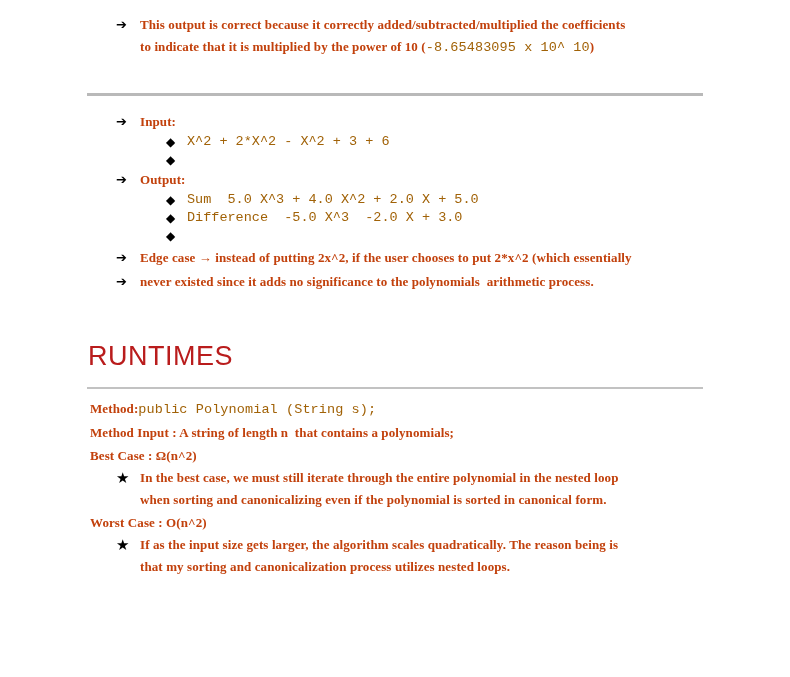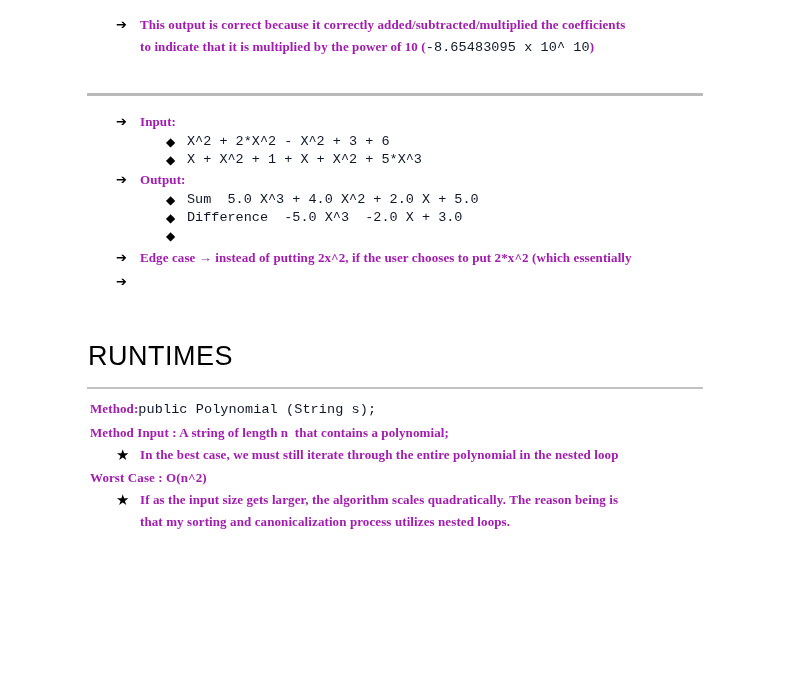--- a/index.html
+++ b/index.html
@@ -22,40 +22,40 @@
 
   
   .body-line{
     font-weight:700;font-size:13px;line-height:22px;color:#060606;
     white-space:pre;letter-spacing:0.1px;
   }
   .mono-line{
     font-family:"Liberation Mono",monospace;font-weight:400;
     font-size:13.5px;line-height:18px;color:#5d5d5d;white-space:pre;
   }
-  .seg-body{font-family:"Liberation Serif",serif;font-weight:700;color:#a21caf;}
+  .seg-body{font-family:"Liberation Serif",serif;font-weight:700;color:#c2410c;}
   .seg-mono{
     font-family:"Liberation Mono",monospace;font-weight:400;
-    font-size:13.5px;color:#0f172a;white-space:pre;
+    font-size:13.5px;color:#a16207;white-space:pre;
   }
 
   
   .plain-line{
     font-weight:700;font-size:13px;line-height:23px;color:#060606;white-space:pre;
     letter-spacing:0.1px;
   }
 
   
   .divider{height:3px;background:#b9b9b9;margin:34px 0 15px -3px;}
   .divider.thin{height:2px;margin:16px 0 8px -3px;background:#c2c2c2;}
 
   
   .section-heading{
     font-family:"Liberation Sans",sans-serif;font-weight:400;
-    font-size:27px;line-height:30px;color:#000000;
+    font-size:27px;line-height:30px;color:#b91c1c;
     margin:48px 0 0 -2px;letter-spacing:0.5px;
   }
 
   .gap2{margin-top:2px;}
 </style>
 </head>
 <body>
 
 <div class="page">
   <div class="content">
@@ -74,23 +74,20 @@
         </div>
       </div>
       <div class="b-row lvl2">
         <span class="glyph">◆</span>
         <div class="txt">
           <div class="mono-line"><span class="seg-mono">X^2 + 2*X^2 - X^2 + 3 + 6</span></div>
         </div>
       </div>
       <div class="b-row lvl2">
         <span class="glyph">◆</span>
-        <div class="txt">
-          <div class="mono-line"><span class="seg-mono">X + X^2 + 1 + X + X^2 + 5*X^3</span></div>
-        </div>
       </div>
       <div class="b-row lvl1">
         <span class="glyph">➔</span>
         <div class="txt">
           <div class="body-line"><span class="seg-body">Output:</span></div>
         </div>
       </div>
       <div class="b-row lvl2">
         <span class="glyph">◆</span>
         <div class="txt">
@@ -108,30 +105,33 @@
       </div>
       <div class="b-row lvl1 gap2">
         <span class="glyph">➔</span>
         <div class="txt">
           <div class="body-line"><span class="seg-body">Edge case → instead of putting 2x^2, if the user chooses to put 2*x^2 (which essentially</span></div>
         </div>
       </div>
       <div class="b-row lvl1 gap2">
         <span class="glyph">➔</span>
         <div class="txt">
+          <div class="body-line"><span class="seg-body">never existed since it adds no significance to the polynomials  arithmetic process.</span></div>
         </div>
       </div>
       <div class="section-heading">RUNTIMES</div>
       <div class="divider thin"></div>
       <div class="plain-line"><span class="seg-body">Method:</span><span class="seg-mono">public Polynomial (String s);</span></div>
-      <div class="plain-line"><span class="seg-body">Method Input : A string of length n  that contains a polynomial;</span></div>
+      <div class="plain-line"><span class="seg-body">Method Input : A string of length n  that contains a polynomials;</span></div>
+      <div class="plain-line"><span class="seg-body">Best Case : Ω(n^2)</span></div>
       <div class="b-row lvl1">
         <span class="glyph star">★</span>
         <div class="txt">
           <div class="body-line"><span class="seg-body">In the best case, we must still iterate through the entire polynomial in the nested loop</span></div>
+          <div class="body-line"><span class="seg-body">when sorting and canonicalizing even if the polynomial is sorted in canonical form.</span></div>
         </div>
       </div>
       <div class="plain-line"><span class="seg-body">Worst Case : O(n^2)</span></div>
       <div class="b-row lvl1">
         <span class="glyph star">★</span>
         <div class="txt">
           <div class="body-line"><span class="seg-body">If as the input size gets larger, the algorithm scales quadratically. The reason being is</span></div>
           <div class="body-line"><span class="seg-body">that my sorting and canonicalization process utilizes nested loops.</span></div>
         </div>
       </div>

